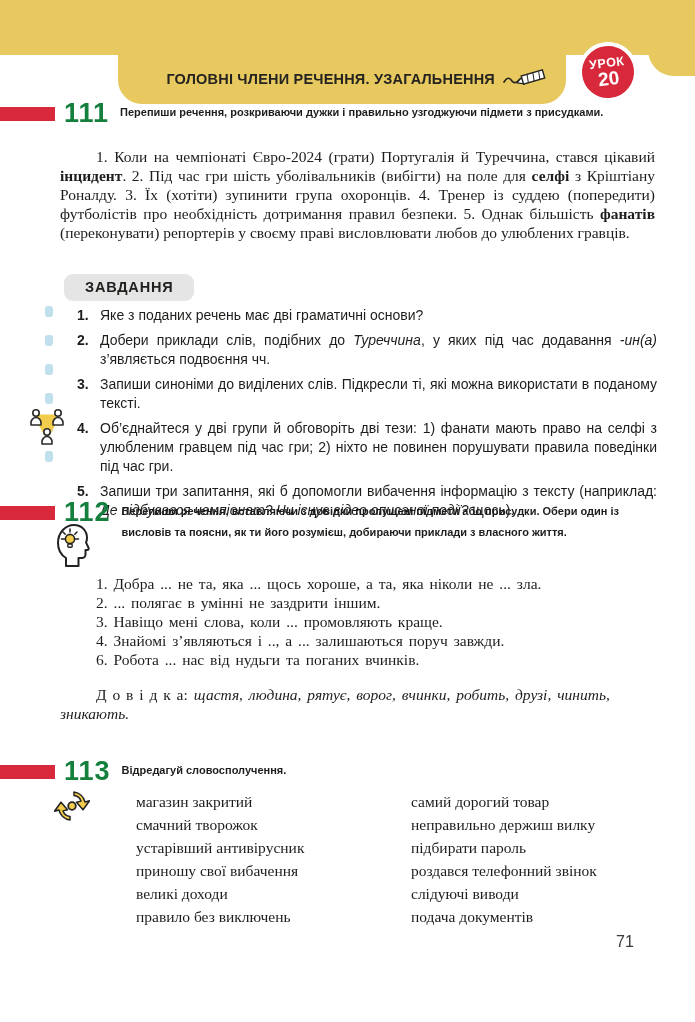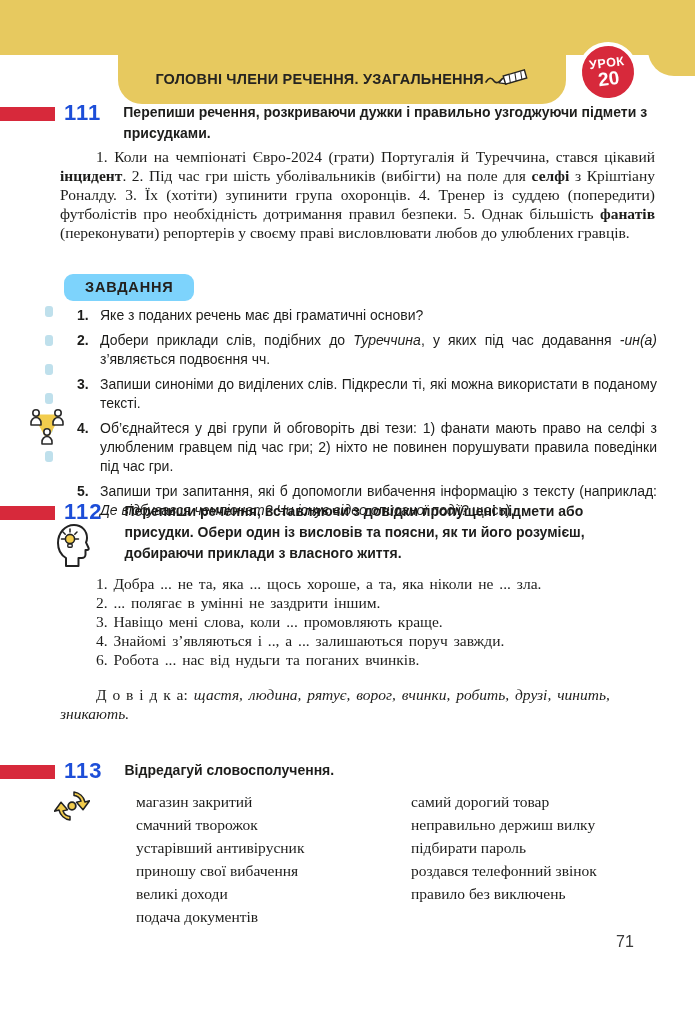--- a/index.html
+++ b/index.html
@@ -3,46 +3,46 @@
 <meta charset="utf-8">
 <style>
   html,body{margin:0;padding:0;background:#ffffff;}
   .page{position:relative;width:695px;height:1022px;background:#ffffff;overflow:hidden;
         font-family:"Liberation Sans",sans-serif;color:#1d1d1b;}
 
   
   .band-top{position:absolute;top:0;left:0;width:695px;height:55px;background:#e7c95f;}
   .band-tab{position:absolute;top:0;left:118px;width:448px;height:104px;background:#e7c95f;
             border-radius:0 0 24px 24px;}
-  .tab-inner{position:absolute;bottom:13px;right:32px;display:flex;align-items:center;}
+  .tab-inner{position:absolute;bottom:13px;right:14px;display:flex;align-items:center;gap:7px;}
   .header-title{font-weight:700;font-size:14.5px;letter-spacing:.2px;color:#262420;white-space:nowrap;}
   .band-right{position:absolute;top:0;right:0;width:47px;height:76px;background:#e7c95f;
               border-radius:0 0 0 26px;}
   .badge{position:absolute;top:42px;left:578px;width:60px;height:60px;background:#d7293b;
          border:4px solid #fff;border-radius:50%;display:flex;flex-direction:column;
          align-items:center;justify-content:center;color:#fff;transform:rotate(-7deg);box-sizing:border-box;}
   .badge .l1{font-size:12.5px;font-weight:700;line-height:13px;letter-spacing:.5px;}
   .badge .l2{font-size:19px;font-weight:700;line-height:18px;}
 
   
   .ex{position:absolute;left:0;right:0;}
   .ex-row{display:flex;align-items:flex-start;}
   .red-bar{width:55px;height:14px;background:#d7293b;margin-top:5px;flex:none;}
-  .ex-num{color:#1d4ed8;font-size:22px;font-weight:700;line-height:22px;margin:0 22px 0 9px;
+  .ex-num{color:#15803d;font-size:27px;font-weight:700;line-height:22px;margin:0 11px 0 9px;
           flex:none;letter-spacing:1px;}
-  .ex-title{font-weight:700;font-size:14px;line-height:21px;padding-right:42px;}
+  .ex-title{font-weight:700;font-size:11px;line-height:21px;padding-right:42px;}
 
   
   .serif{font-family:"Liberation Serif","DejaVu Serif",serif;font-size:15.5px;line-height:19px;}
   .body-par{position:absolute;left:60px;right:40px;text-align:justify;text-indent:36px;}
   b{font-weight:700;}
   .it{font-style:italic;margin-top:32px;}
 
   
-  .zavd-label{position:absolute;top:274px;left:64px;background:#7dd3fc;color:#23211e;
+  .zavd-label{position:absolute;top:274px;left:64px;background:#e5e5e5;color:#23211e;
               padding:5px 21px 6px;border-radius:9px;font-weight:700;font-size:14.5px;
               letter-spacing:.8px;}
   .bullets{position:absolute;left:45px;top:306px;display:flex;flex-direction:column;gap:18px;}
   .bullets span{width:8px;height:11px;border-radius:3px;background:#bfe0ec;}
   .tasks{position:absolute;left:77px;right:38px;top:306px;}
   .task{display:flex;margin-bottom:6px;}
   .task-num{font-weight:700;font-size:14px;line-height:19px;width:23px;flex:none;}
   .task-text{font-size:14px;line-height:19px;text-align:justify;}
 
   
@@ -199,19 +199,20 @@
   <div class="cols serif" style="top:790px;">
     <div>магазин закритий</div>
     <div>самий дорогий товар</div>
     <div>смачний творожок</div>
     <div>неправильно держиш вилку</div>
     <div>устарівший антивірусник</div>
     <div>підбирати пароль</div>
     <div>приношу свої вибачення</div>
     <div>роздався телефонний звінок</div>
     <div>великі доходи</div>
+    <div>слідуючі виводи</div>
     <div>правило без виключень</div>
     <div>подача документів</div>
   </div>
 
   <div class="page-num">71</div>
 
 </div>
 
 </body></html>

